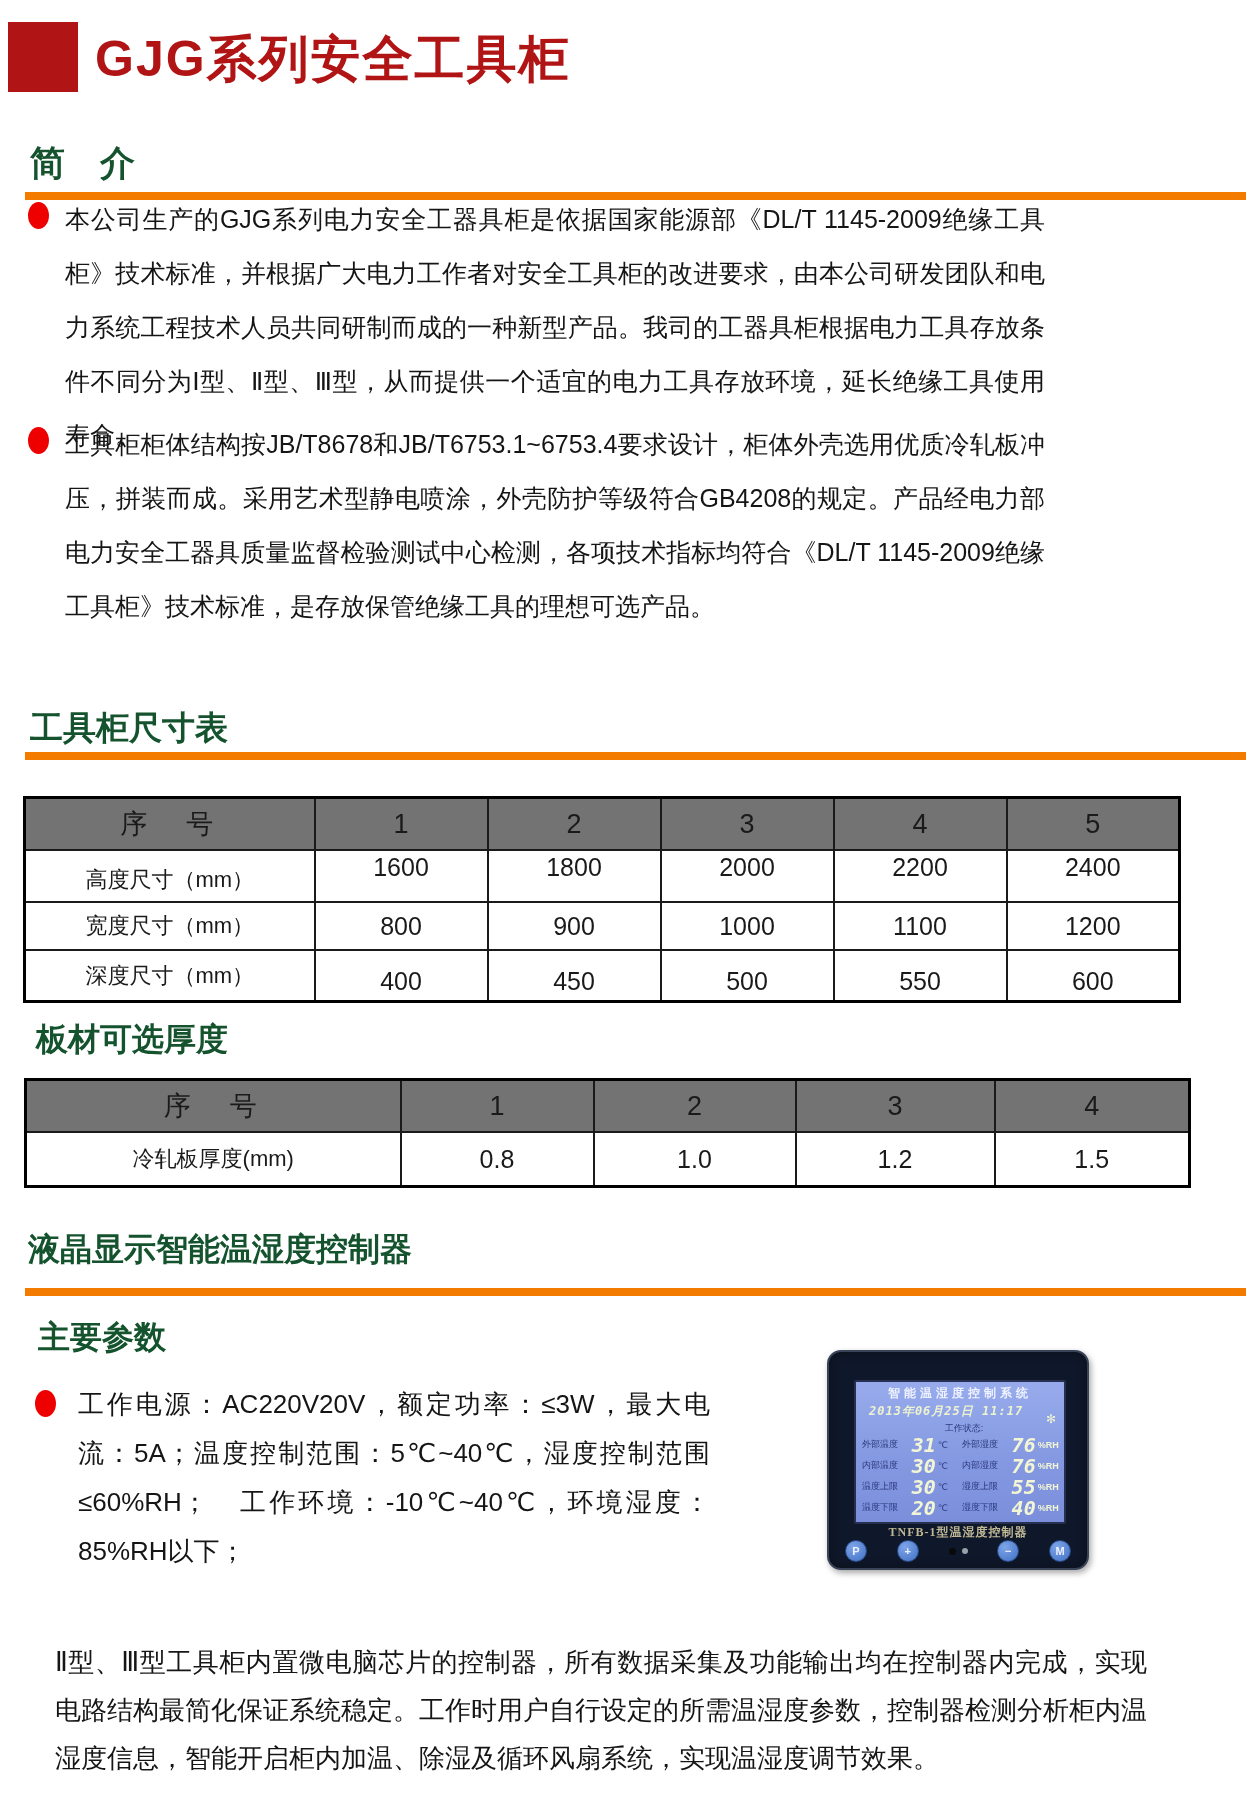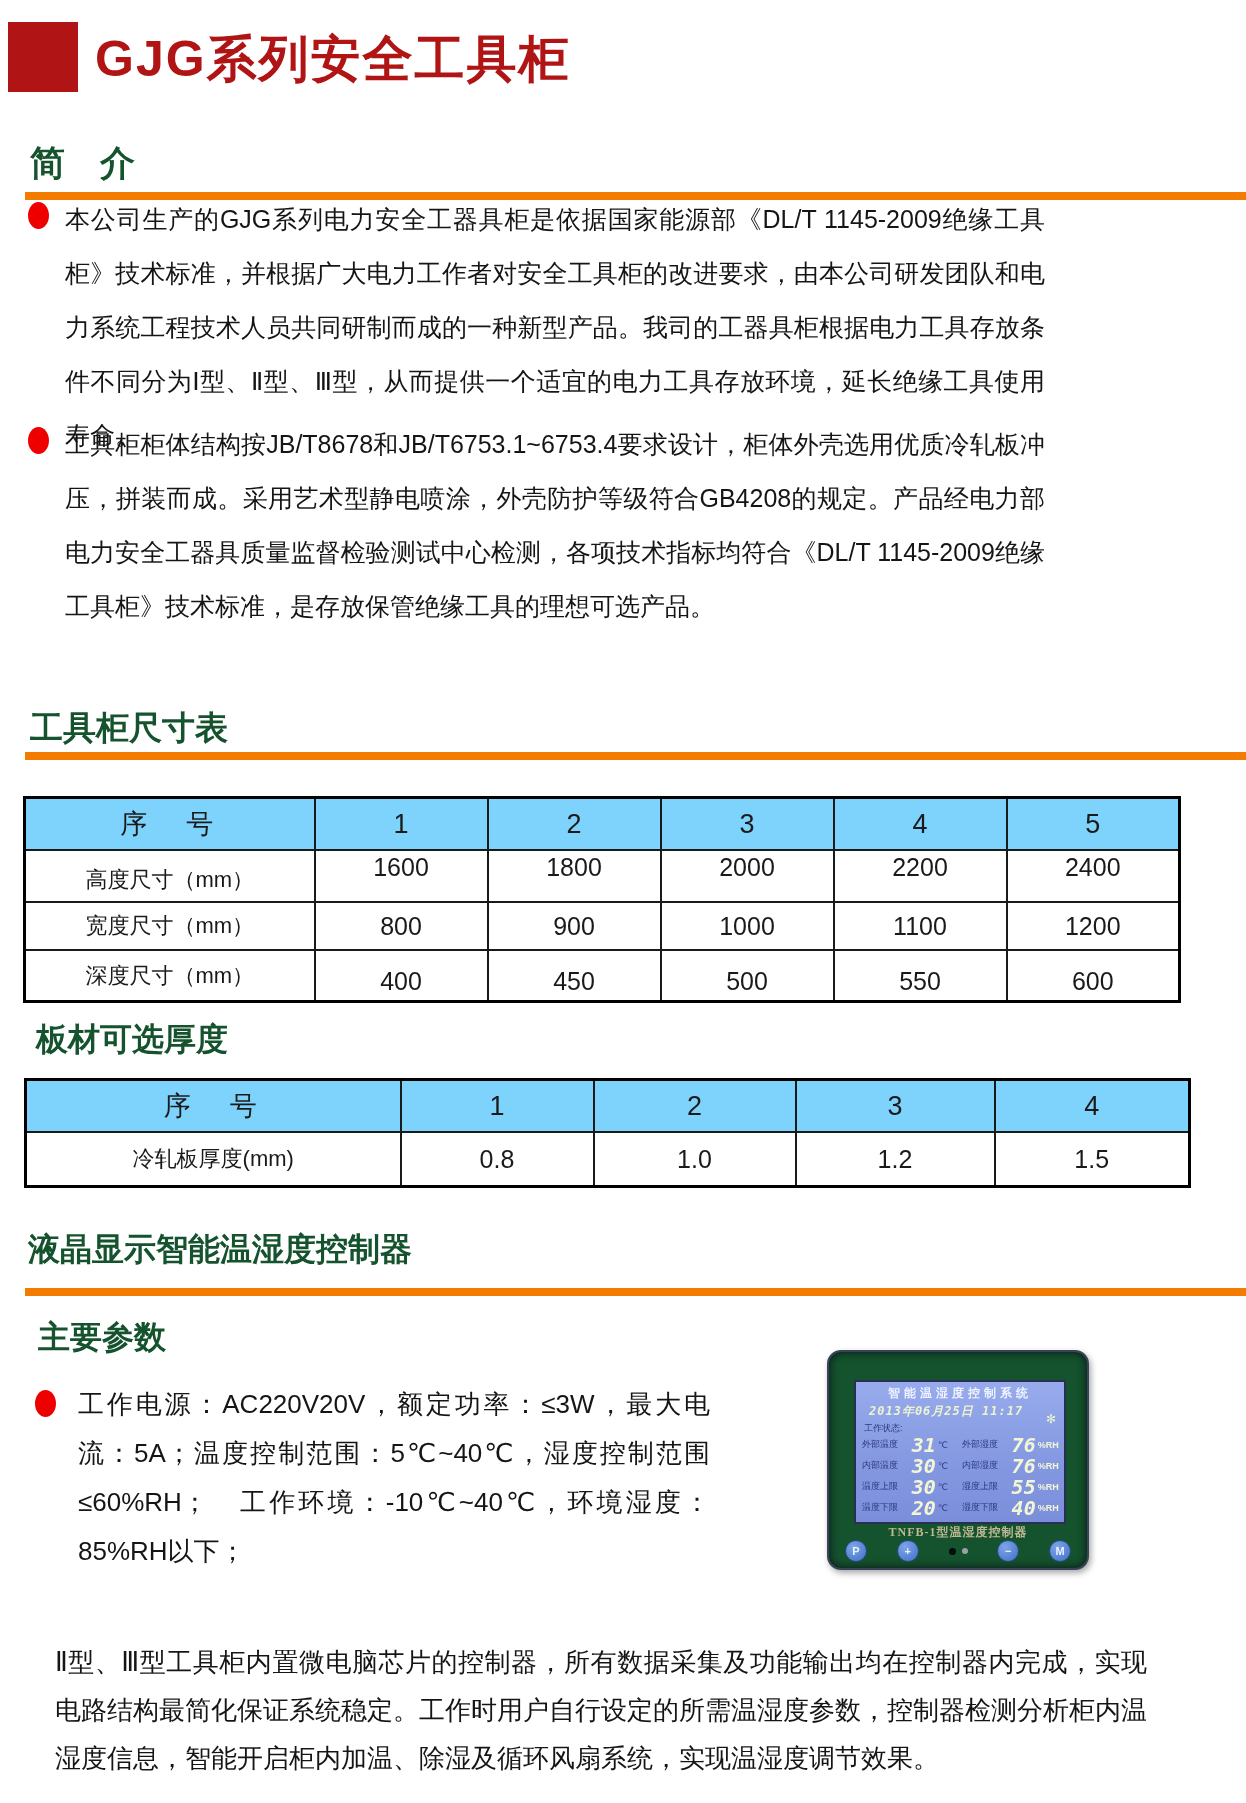--- a/index.html
+++ b/index.html
@@ -38,51 +38,51 @@
   .par-footer{left:55px;top:1638px;width:1092px;font-size:26px;line-height:48px;}
   
   table.spec{position:absolute;border-collapse:collapse;table-layout:fixed;background:#fff;}
   table.spec td,table.spec th{
     border:2px solid #1a1a1a;text-align:center;vertical-align:middle;
     font-weight:normal;padding:0;overflow:hidden;
   }
   table.spec{border:3px solid #000;}
   .t-size{left:23px;top:796px;width:1155px;}
   .t-thick{left:24px;top:1078px;width:1164px;}
-  tr.hdr td{background:#7dd3fc;font-size:27px;height:50px;}
+  tr.hdr td{background:#737373;font-size:27px;height:50px;}
   .t-size tr.r1 td{height:44px;}
   .t-size tr.r2 td{height:46px;margin-top:14px;}
   .t-size tr.r3 td{height:45px;}
   .t-thick tr.r1 td{height:52px;}
   td.rowlabel{font-size:22px;}
   td.num{font-size:25px;}
   .t-size tr.r1 td.num{vertical-align:top;padding-top:2px;}
   .t-size tr.r1 td.rowlabel{vertical-align:bottom;padding-bottom:6px;}
   .t-size tr.r3 td.num{vertical-align:bottom;padding-bottom:4px;}
   td.seq{letter-spacing:6px;}
   
   .device{
     position:absolute;left:827px;top:1350px;width:258px;height:216px;
-    background:#14532d;border:2px solid #3a4458;border-radius:14px;
+    background:#0f172a;border:2px solid #3a4458;border-radius:14px;
     box-shadow:inset 0 0 10px #0c1018, 2px 3px 6px rgba(0,0,0,0.35);
   }
   .lcd{
     position:absolute;left:25px;top:28px;width:208px;height:140px;
     background:linear-gradient(180deg,#97abec 0%,#8599e2 55%,#7a8edb 100%);
     border:2px solid #273050;border-radius:2px;overflow:hidden;
   }
   .lcd-title{
     margin-top:3px;text-align:center;font-size:12px;font-weight:bold;color:#eef2ff;
     letter-spacing:4px;white-space:nowrap;
   }
   .lcd-date{
     margin-top:1px;padding-left:13px;font-family:"DejaVu Sans Mono",monospace;
     font-size:12px;font-weight:bold;font-style:italic;color:#eef3cf;letter-spacing:1px;white-space:nowrap;
   }
-  .lcd-status{margin-top:2px;padding-left:8px;font-size:9px;color:#2c3a7e;}
+  .lcd-status{margin-top:2px;padding-left:8px;font-size:9px;color:#2c3a7e;text-align:center;}
   .fan-glyph{position:absolute;right:8px;top:30px;font-size:12px;color:#eef3cf;}
   .lcd-rows{position:absolute;left:6px;top:52px;right:4px;}
   .lcd-row{display:flex;align-items:center;height:21px;}
   .lr-label{width:52px;font-size:9px;color:#2c3a7e;white-space:nowrap;}
   .lr-val{
     width:34px;text-align:right;font-family:"DejaVu Sans Mono",monospace;
     font-size:20px;font-weight:bold;font-style:italic;color:#f3f6d4;line-height:20px;
   }
   .lr-unit-dark{width:20px;font-size:9px;color:#2c3a7e;padding-left:2px;}
   .lr-unit-light{width:26px;font-size:9px;font-weight:bold;color:#f3f6d4;padding-left:2px;}

